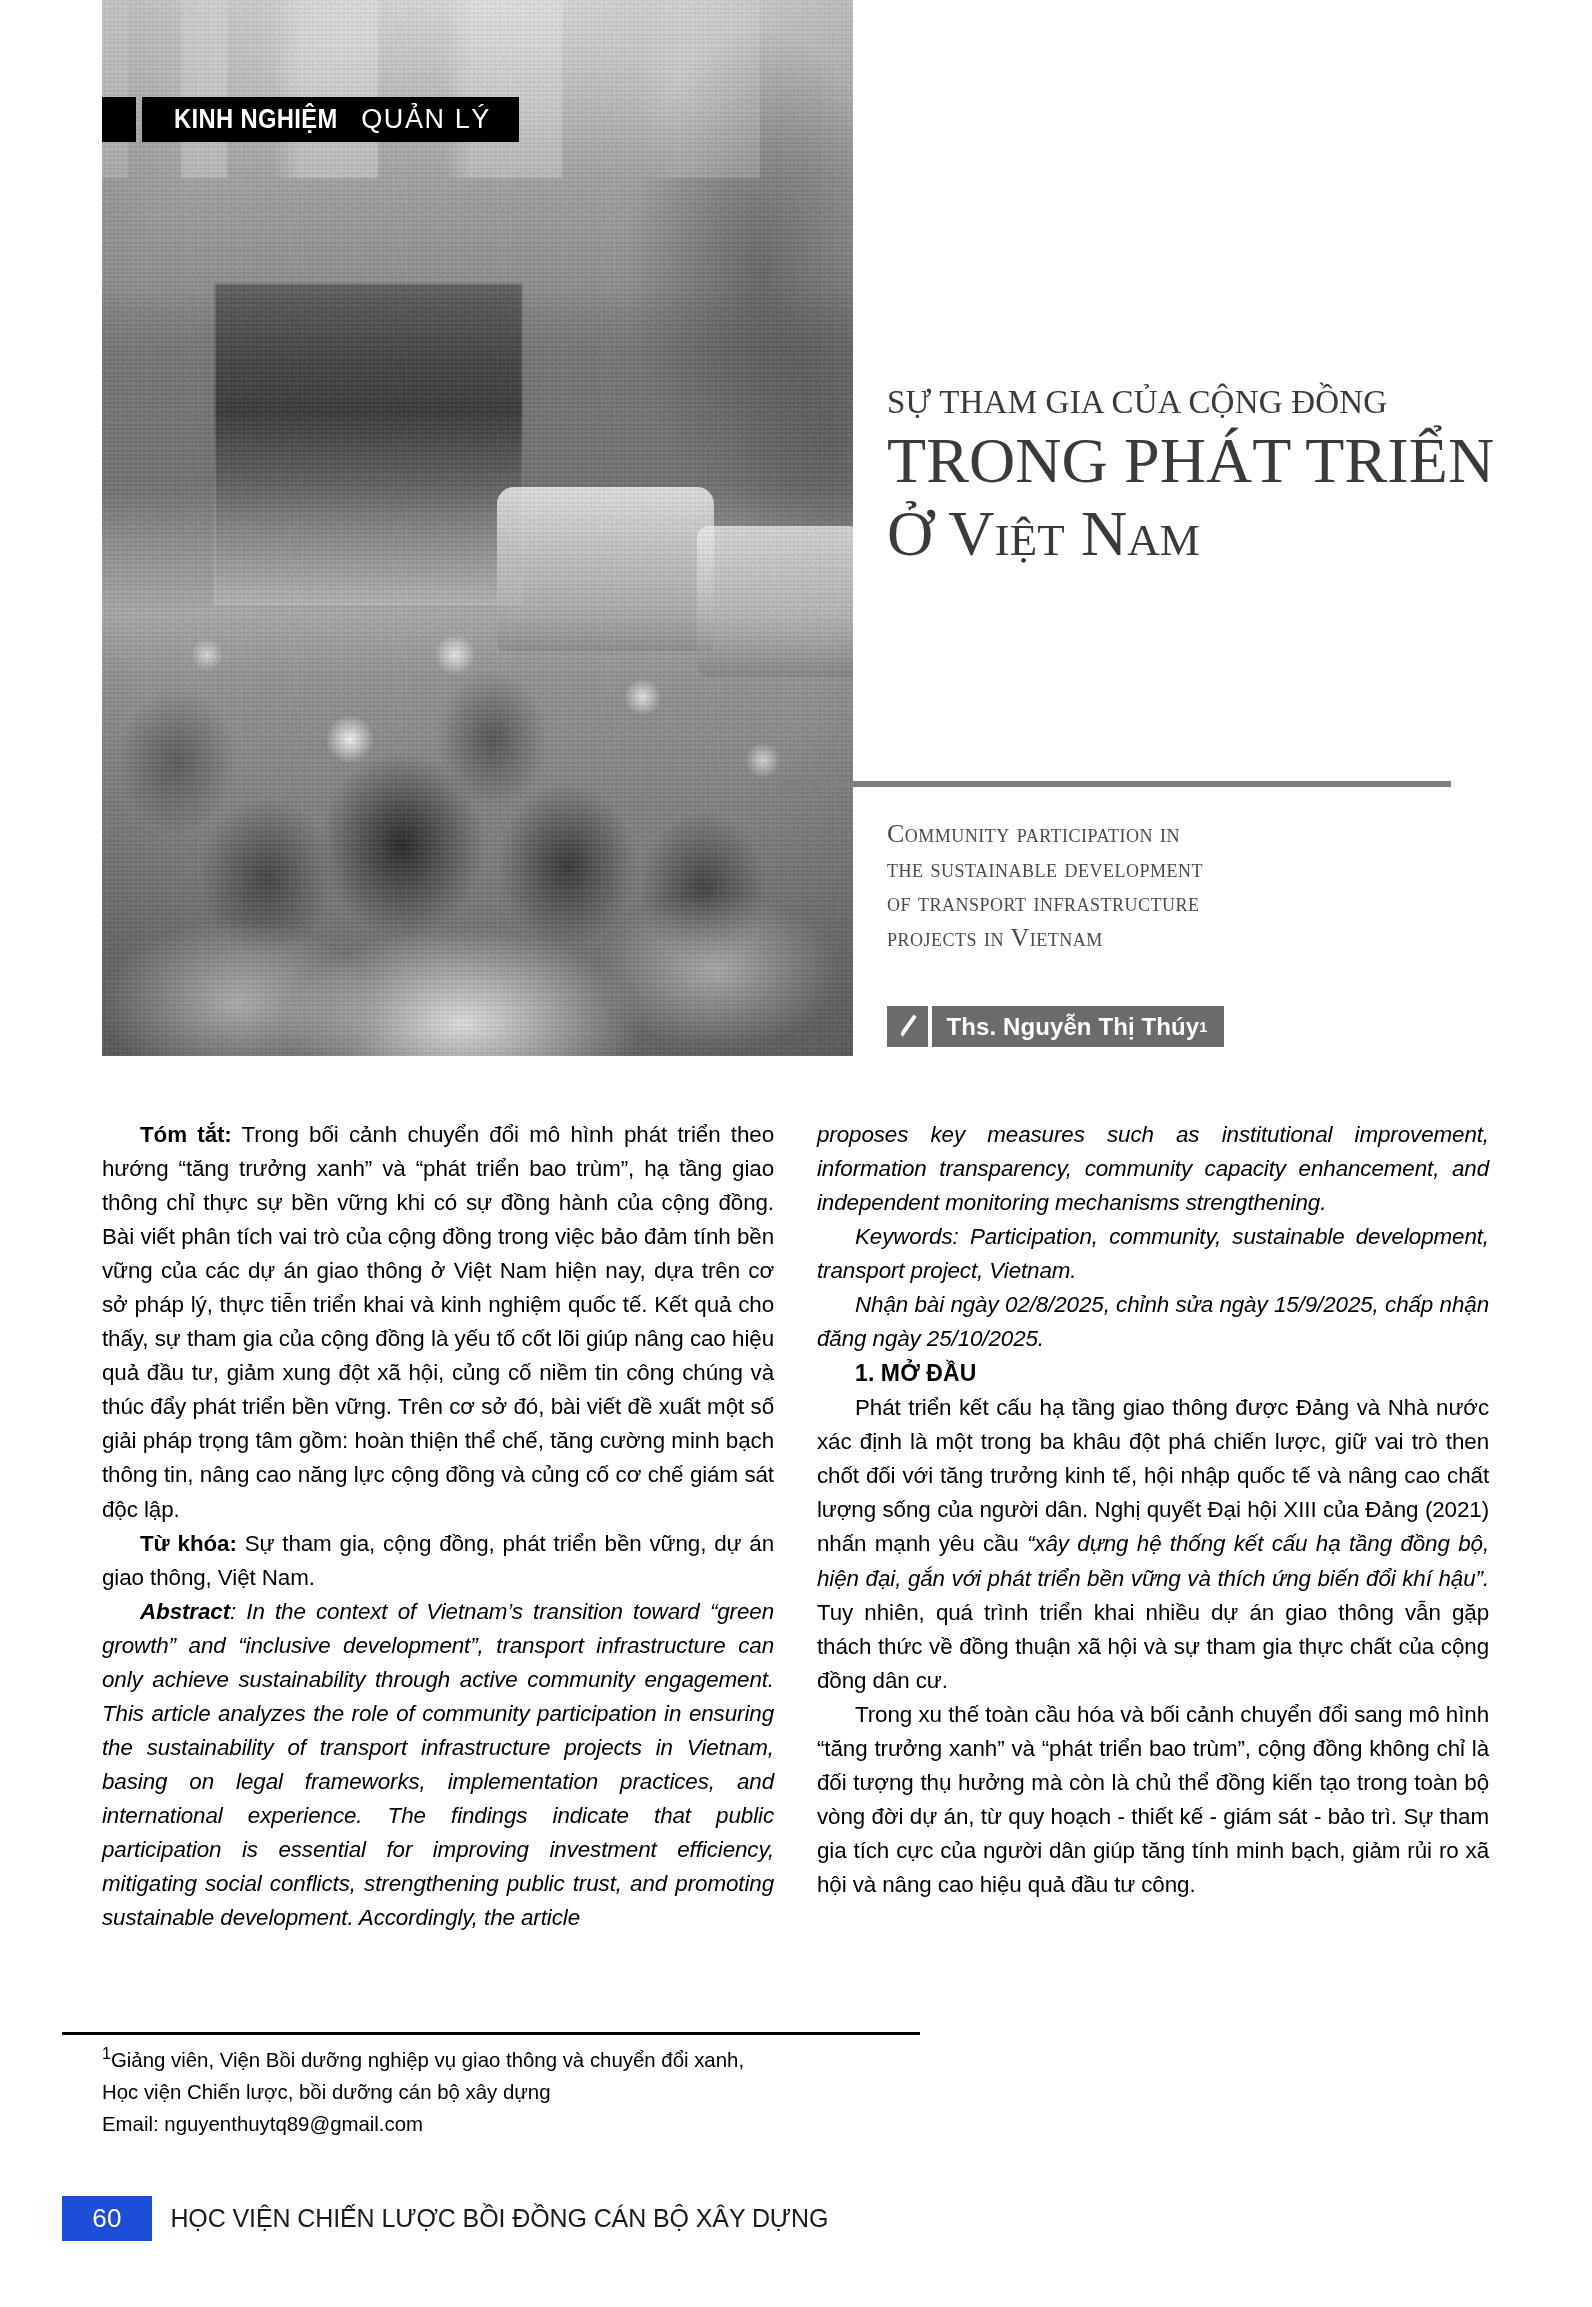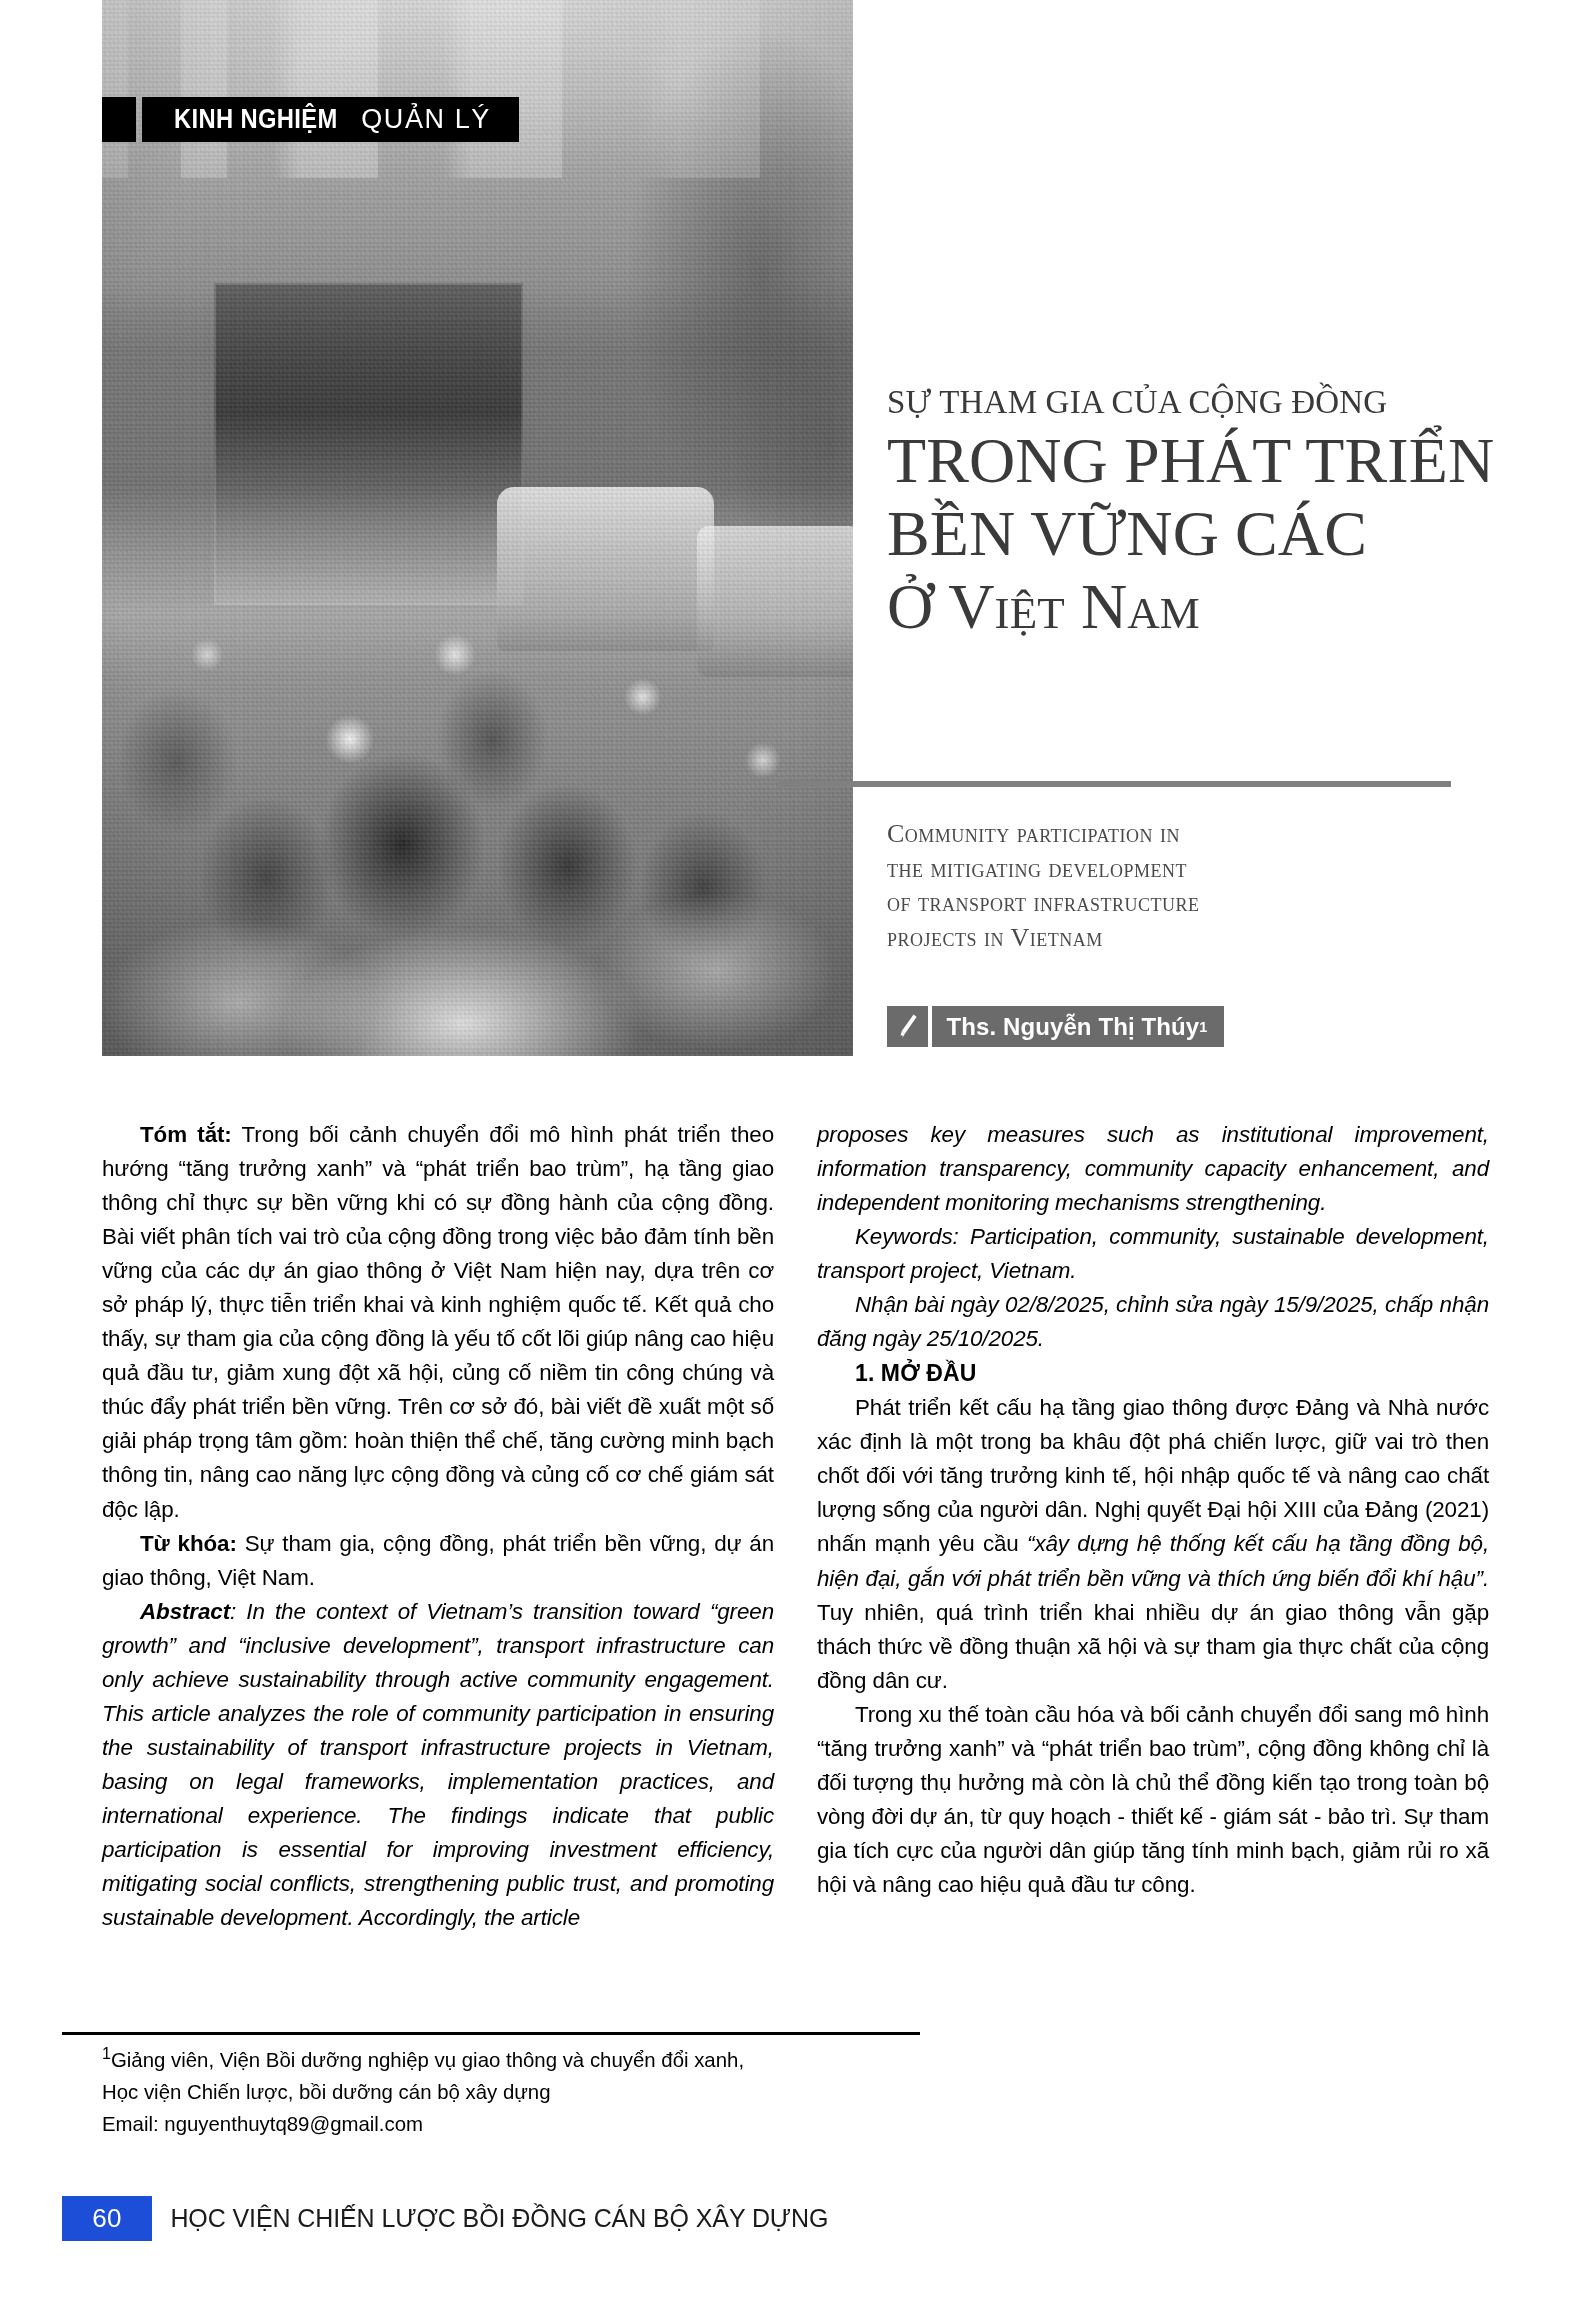--- a/index.html
+++ b/index.html
@@ -348,30 +348,29 @@
   <div class="banner-body">
     <span class="banner-strong">KINH NGHIỆM</span>
     <span class="banner-light">QUẢN LÝ</span>
   </div>
 </div>
 
 <div id="title-block">
   <div class="title-kicker">SỰ THAM GIA CỦA CỘNG ĐỒNG</div>
   <div class="title-main">
     <span class="tline">TRONG PHÁT TRIỂN</span>
-    <span class="tline">BỀN VỮNG CÁC</span>
     <span class="tline smallcaps">Ở Việt Nam</span>
   </div>
 </div>
 
 <div id="title-divider"></div>
 
 <div id="subtitle-block">
   <span class="sline">Community participation in</span>
-  <span class="sline">the mitigating development</span>
+  <span class="sline">the sustainable development</span>
   <span class="sline">of transport infrastructure</span>
   <span class="sline">projects in Vietnam</span>
 </div>
 
 <div id="author-byline">
   <div class="byline-icon-box">
     <svg width="22.4" height="28" viewBox="0 0 34 42" aria-hidden="true">
       <path d="M25.5 2 L30 6 L12.5 31 L7.5 27 Z" fill="#ffffff"></path>
       <path d="M7.5 27 L12.5 31 L8.5 37.5 L5.5 35 Z" fill="#ffffff"></path>
       <circle cx="7" cy="35.5" r="2.1" fill="#6b6b6b"></circle>

